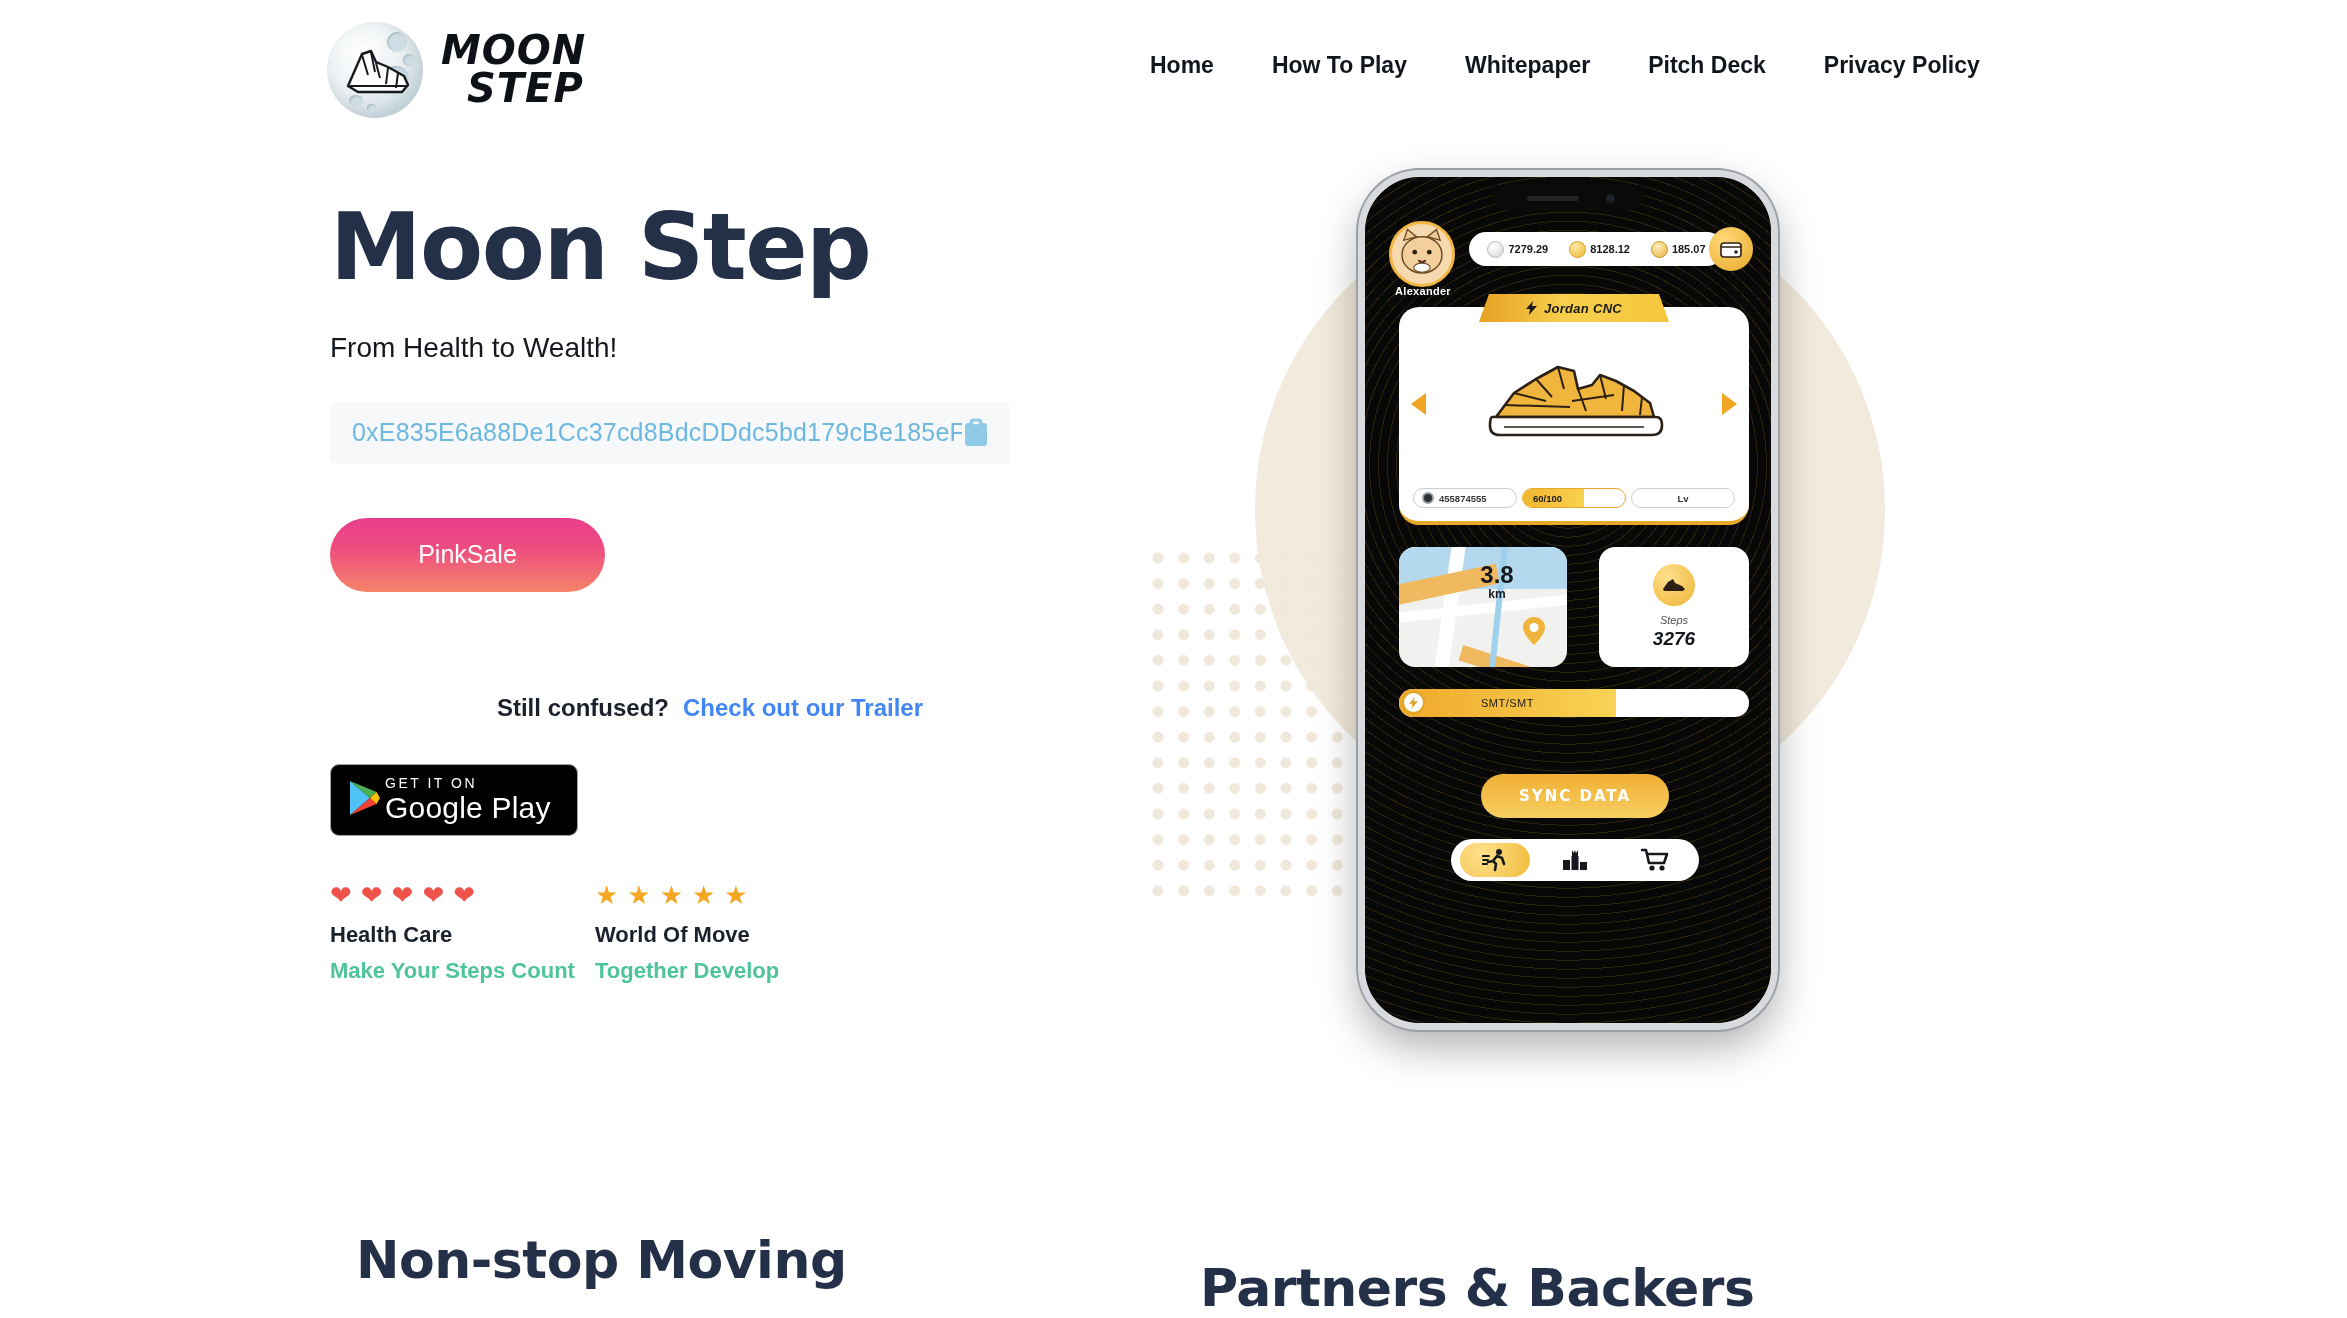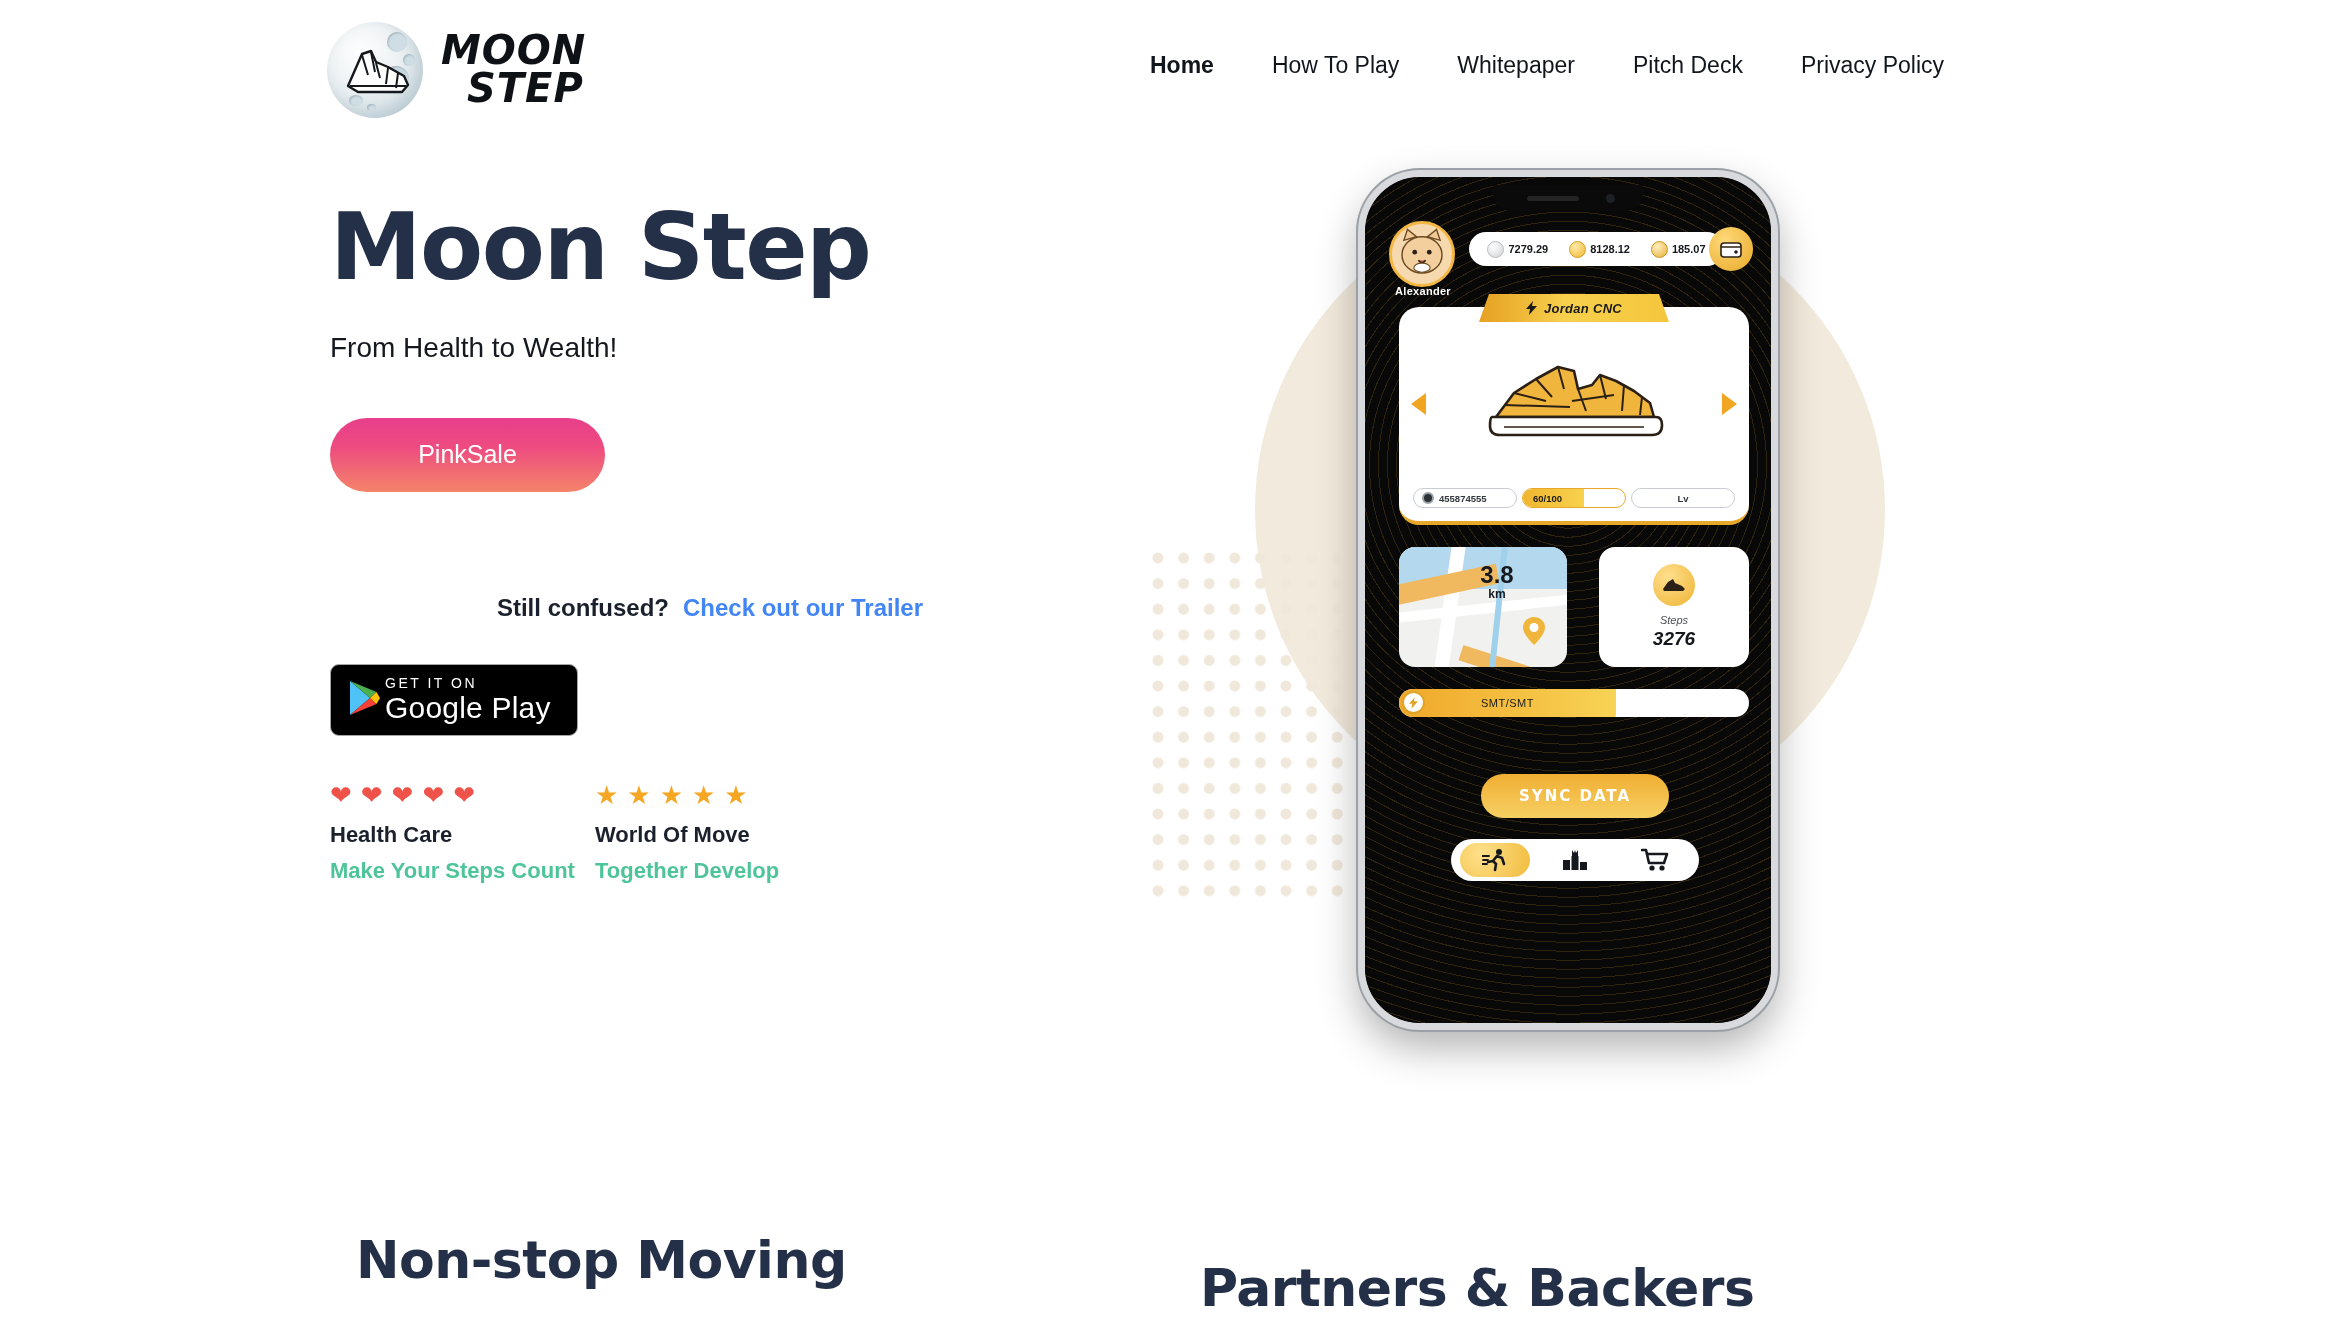--- a/index.html
+++ b/index.html
@@ -41,21 +41,21 @@
     letter-spacing: 1px; color: #0e1116; display: block;
   }
   .brand-word .l2 { padding-left: 26px; }
 
   .nav {
     position: absolute; right: 0; top: 52px; left: 1150px;
     display: flex; align-items: center; gap: 0;
   }
   .nav-item {
     font-size: 23px; color: #11161d; padding: 0 0;
-    margin-right: 58px; cursor: pointer; white-space: nowrap;
+    margin-right: 58px; cursor: pointer; white-space: nowrap; font-weight: bold;
   }
   .nav-item.active { font-weight: 700; }
 
   
   .hero-left { position: absolute; left: 330px; top: 200px; width: 760px; }
   .hero-title {
     font-family: "DejaVu Sans", sans-serif;
     font-size: 92px; font-weight: 700; color: #242f48;
     letter-spacing: -1.5px; line-height: 1.05;
   }
@@ -290,20 +290,30 @@
       <a class="nav-item">Whitepaper</a>
       <a class="nav-item">Pitch Deck</a>
       <a class="nav-item">Privacy Policy</a>
     </nav>
   </div>
 
   <div class="hero-left">
     <h1 class="hero-title">Moon Step</h1>
     <div class="hero-sub">From Health to Wealth!</div>
 
+    <div class="addr-box">
+      <span class="addr-text">0xE835E6a88De1Cc37cd8BdcDDdc5bd179cBe185eF</span>
+      <span class="copy-icon">
+        <svg width="28" height="30" viewBox="0 0 28 30" fill="none">
+          <rect x="9" y="1.5" width="10" height="6" rx="2" stroke="#8ecae6" stroke-width="2.2" fill="#fff"></rect>
+          <rect x="3" y="5" width="22" height="23" rx="3" fill="#8ecae6"></rect>
+          <rect x="10.5" y="3" width="7" height="4" rx="1.6" fill="#ffffff" stroke="#8ecae6" stroke-width="1.6"></rect>
+        </svg>
+      </span>
+    </div>
 
     <button class="pinksale-btn">PinkSale</button>
 
     <div class="confused-row">
       <span class="confused-label">Still confused?</span>
       <a class="confused-link">Check out our Trailer</a>
     </div>
 
     <div class="gplay">
       <span>

